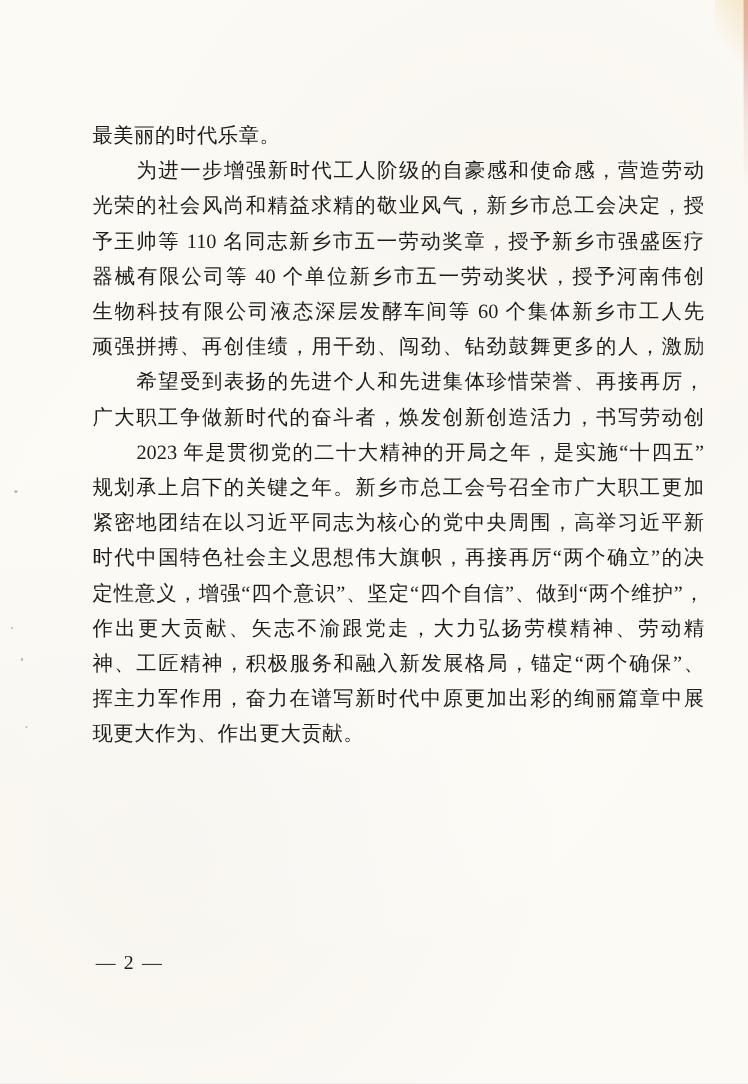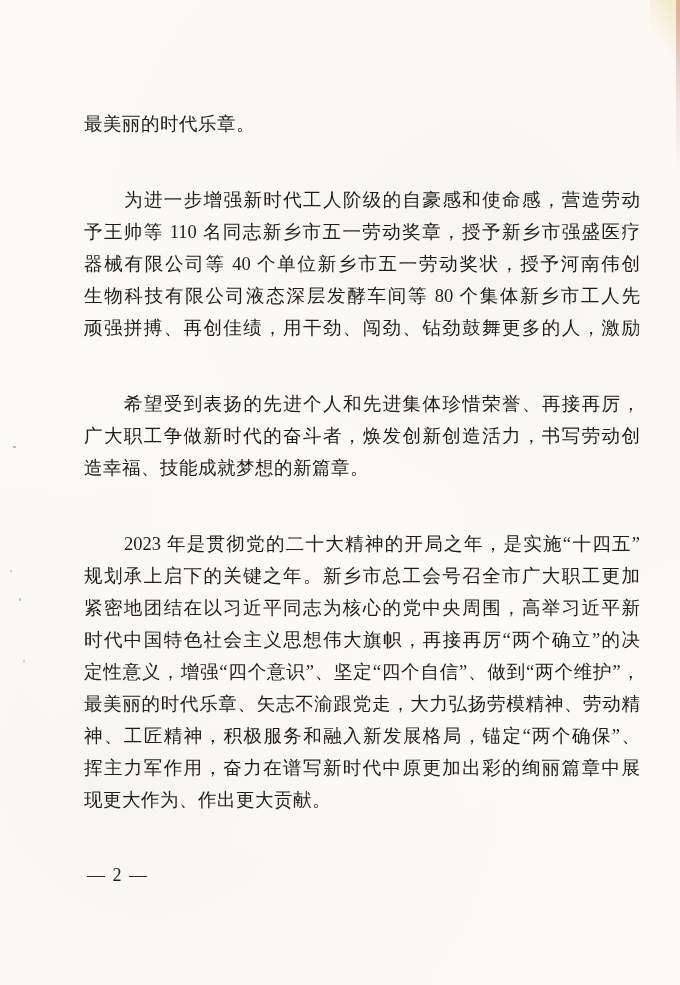--- a/index.html
+++ b/index.html
@@ -33,21 +33,21 @@
   .body-text{
     position:absolute;left:84px;top:108px;width:556px;
   }
   .line{
     height:32px;line-height:32px;
     font-size:18.5px;color:#1e1d1b;
     overflow:hidden;
   }
   .cont{text-align:justify;text-align-last:justify;}
   .end{text-align:right;text-align-last:left;letter-spacing:0.5px;}
-  .ind{text-indent:40px;margin-top:44px;}
+  .ind{text-indent:40px;}
   .spacer{height:41px;}
   .page-number{
     position:absolute;left:87px;top:859px;
     height:32px;line-height:32px;
     font-size:18px;color:#1e1d1b;letter-spacing:1.5px;
   }
 </style>
 </head>
 <body>
 
@@ -56,33 +56,33 @@
   <div class="edge-pink"></div>
   <div class="edge-corner"></div>
   <div class="speck s1"></div>
   <div class="speck s2"></div>
   <div class="speck s3"></div>
   <div class="speck s4"></div>
 
   <div class="body-text">
     <div class="line end" style="">最美丽的时代乐章。</div>
     <div class="line cont ind" style="">为进一步增强新时代工人阶级的自豪感和使命感，营造劳动</div>
+    <div class="line cont" style="">光荣的社会风尚和精益求精的敬业风气，新乡市总工会决定，授</div>
     <div class="line cont" style="">予王帅等 110 名同志新乡市五一劳动奖章，授予新乡市强盛医疗</div>
     <div class="line cont" style="">器械有限公司等 40 个单位新乡市五一劳动奖状，授予河南伟创</div>
-    <div class="line cont" style="">生物科技有限公司液态深层发酵车间等 80 个集体新乡市工人先</div>
+    <div class="line cont" style="">生物科技有限公司液态深层发酵车间等 60 个集体新乡市工人先</div>
     <div class="line cont" style="">顽强拼搏、再创佳绩，用干劲、闯劲、钻劲鼓舞更多的人，激励</div>
     <div class="line cont ind" style="">希望受到表扬的先进个人和先进集体珍惜荣誉、再接再厉，</div>
     <div class="line cont" style="">广大职工争做新时代的奋斗者，焕发创新创造活力，书写劳动创</div>
-    <div class="line end" style="">造幸福、技能成就梦想的新篇章。</div>
     <div class="line cont ind" style="">2023 年是贯彻党的二十大精神的开局之年，是实施“十四五”</div>
     <div class="line cont" style="">规划承上启下的关键之年。新乡市总工会号召全市广大职工更加</div>
     <div class="line cont" style="">紧密地团结在以习近平同志为核心的党中央周围，高举习近平新</div>
     <div class="line cont" style="">时代中国特色社会主义思想伟大旗帜，再接再厉“两个确立”的决</div>
     <div class="line cont" style="">定性意义，增强“四个意识”、坚定“四个自信”、做到“两个维护”，</div>
-    <div class="line cont" style="">最美丽的时代乐章、矢志不渝跟党走，大力弘扬劳模精神、劳动精</div>
+    <div class="line cont" style="">作出更大贡献、矢志不渝跟党走，大力弘扬劳模精神、劳动精</div>
     <div class="line cont" style="">神、工匠精神，积极服务和融入新发展格局，锚定“两个确保”、</div>
     <div class="line cont" style="">挥主力军作用，奋力在谱写新时代中原更加出彩的绚丽篇章中展</div>
     <div class="line end" style="">现更大作为、作出更大贡献。</div>
     <div class="spacer"></div>
   </div>
 
   <div class="page-number">— 2 —</div>
 
 </div>
 

